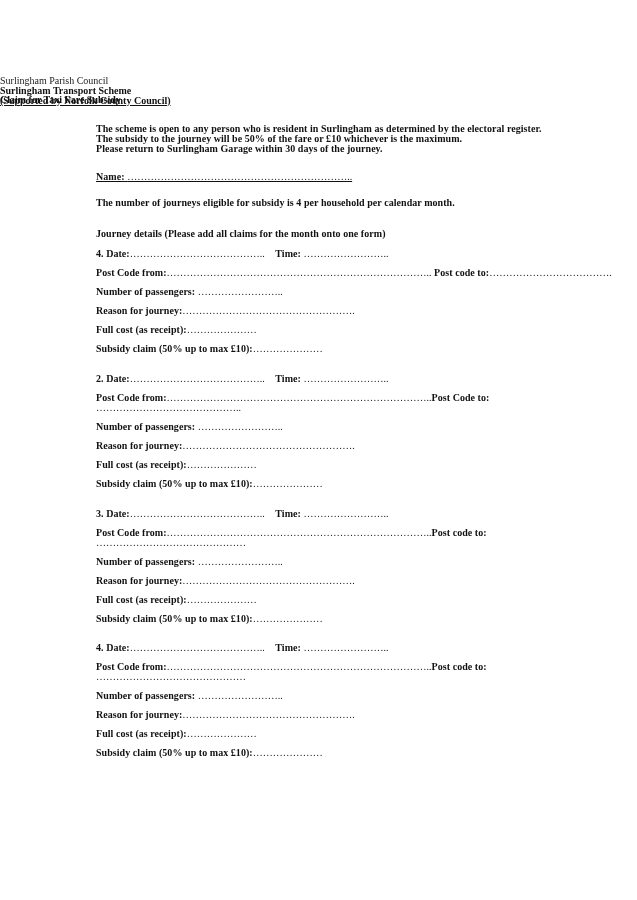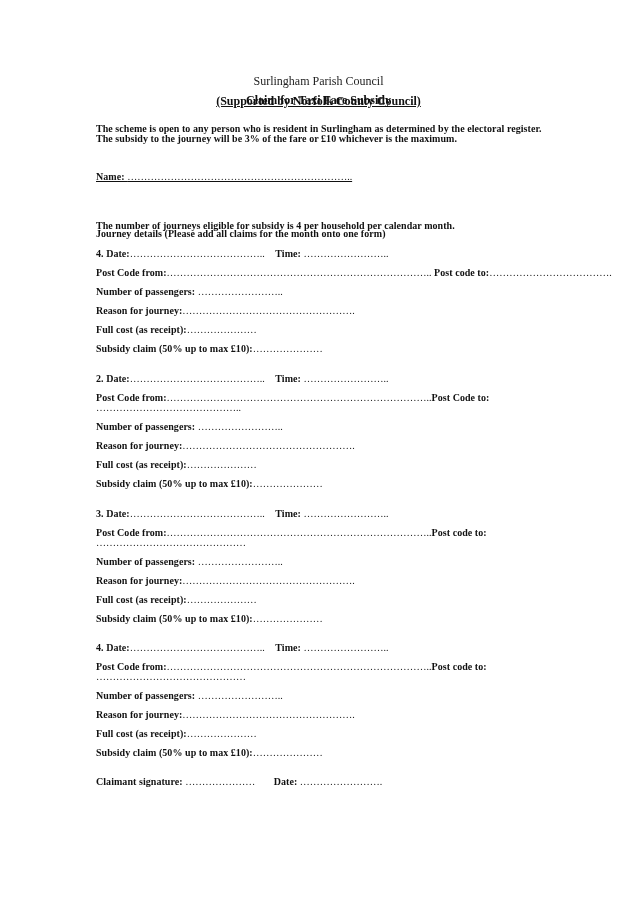--- a/index.html
+++ b/index.html
@@ -1,40 +1,42 @@
 <!DOCTYPE html>
 <html><head>
 <meta charset="utf-8">
 <style>
   html, body { margin: 0; padding: 0; background: #ffffff; }
   body { width: 637px; height: 900px; position: relative; overflow: hidden;
          font-family: "Liberation Serif", "DejaVu Serif", serif; color: #111; }
   .page { position: absolute; left: 0; top: 0; width: 637px; height: 900px; background: #fff; }
-  .hdr { position: absolute; left: 0; width: 637px; text-align: center; font-size: 12px; line-height: 10px; white-space: nowrap; }
+  .hdr { position: absolute; left: 0; width: 637px; text-align: left; font-size: 10px; line-height: 10px; white-space: nowrap; }
   .hdr.normal { font-weight: normal; color: #222; }
   .hdr.bold { font-weight: bold; }
   .ln { position: absolute; left: 96px; font-size: 10px; font-weight: bold; line-height: 10px; white-space: nowrap; letter-spacing: 0.05px; }
   .dots { font-weight: normal; letter-spacing: 0; }
 </style>
 </head>
 <body>
 
 <div class="page">
 
   <div class="hdr normal" style="top:76px;">Surlingham Parish Council</div>
+  <div class="hdr bold" style="top:86px;">Surlingham Transport Scheme</div>
   <div class="hdr bold" style="top:96px;text-decoration:underline;">(Supported by Norfolk County Council)</div>
   <div class="hdr bold" style="top:95px;">Claim for Taxi Fare Subsidy</div>
 
   <div class="ln" style="top:124px;">The scheme is open to any person who is resident in Surlingham as determined by the electoral register.</div>
-  <div class="ln" style="top:134px;">The subsidy to the journey will be 3% of the fare or £10 whichever is the maximum.</div>
+  <div class="ln" style="top:134px;">The subsidy to the journey will be 50% of the fare or £10 whichever is the maximum.</div>
+  <div class="ln" style="top:144px;">Please return to Surlingham Garage within 30 days of the journey.</div>
 
   <div class="ln" style="top:172px;text-decoration:underline;">
     <span>Name: </span><span class="dots">…………………………………………………………..</span>
   </div>
-  <div class="ln" style="top:221px;">The number of journeys eligible for subsidy is 4 per household per calendar month.</div>
+  <div class="ln" style="top:198px;">The number of journeys eligible for subsidy is 4 per household per calendar month.</div>
   <div class="ln" style="top:229px;font-family:Liberation Serif, serif;">Journey details (Please add all claims for the month onto one form)</div>
 
   <div>
     <div class="ln" style="top:249px;">
       <span>4. Date:</span><span class="dots">…………………………………..</span>
       <span style="margin-left:8px;">Time: </span><span class="dots">……………………..</span>
     </div>
     <div class="ln" style="top:268px;text-align:right;">
       <span>Post Code from:</span><span class="dots">…………………………………………………………………….. </span><span>Post code to:</span><span class="dots">……………………………….</span>
     </div>
@@ -120,18 +122,14 @@
       <span>Reason for journey:</span><span class="dots">…………………………………………….</span>
     </div>
     <div class="ln" style="top:729px;">
       <span>Full cost (as receipt):</span><span class="dots">…………………</span>
     </div>
     <div class="ln" style="top:748px;">
       <span>Subsidy claim (50% up to max £10):</span><span class="dots">…………………</span>
     </div>
   </div>
 
-  <div class="ln" style="top:777px;">
-    <span>Claimant signature: </span><span class="dots">…………………</span>
-    <span style="margin-left:16px;">Date: </span><span class="dots">…………………….</span>
-  </div>
 
 </div>
 
 </body></html>

